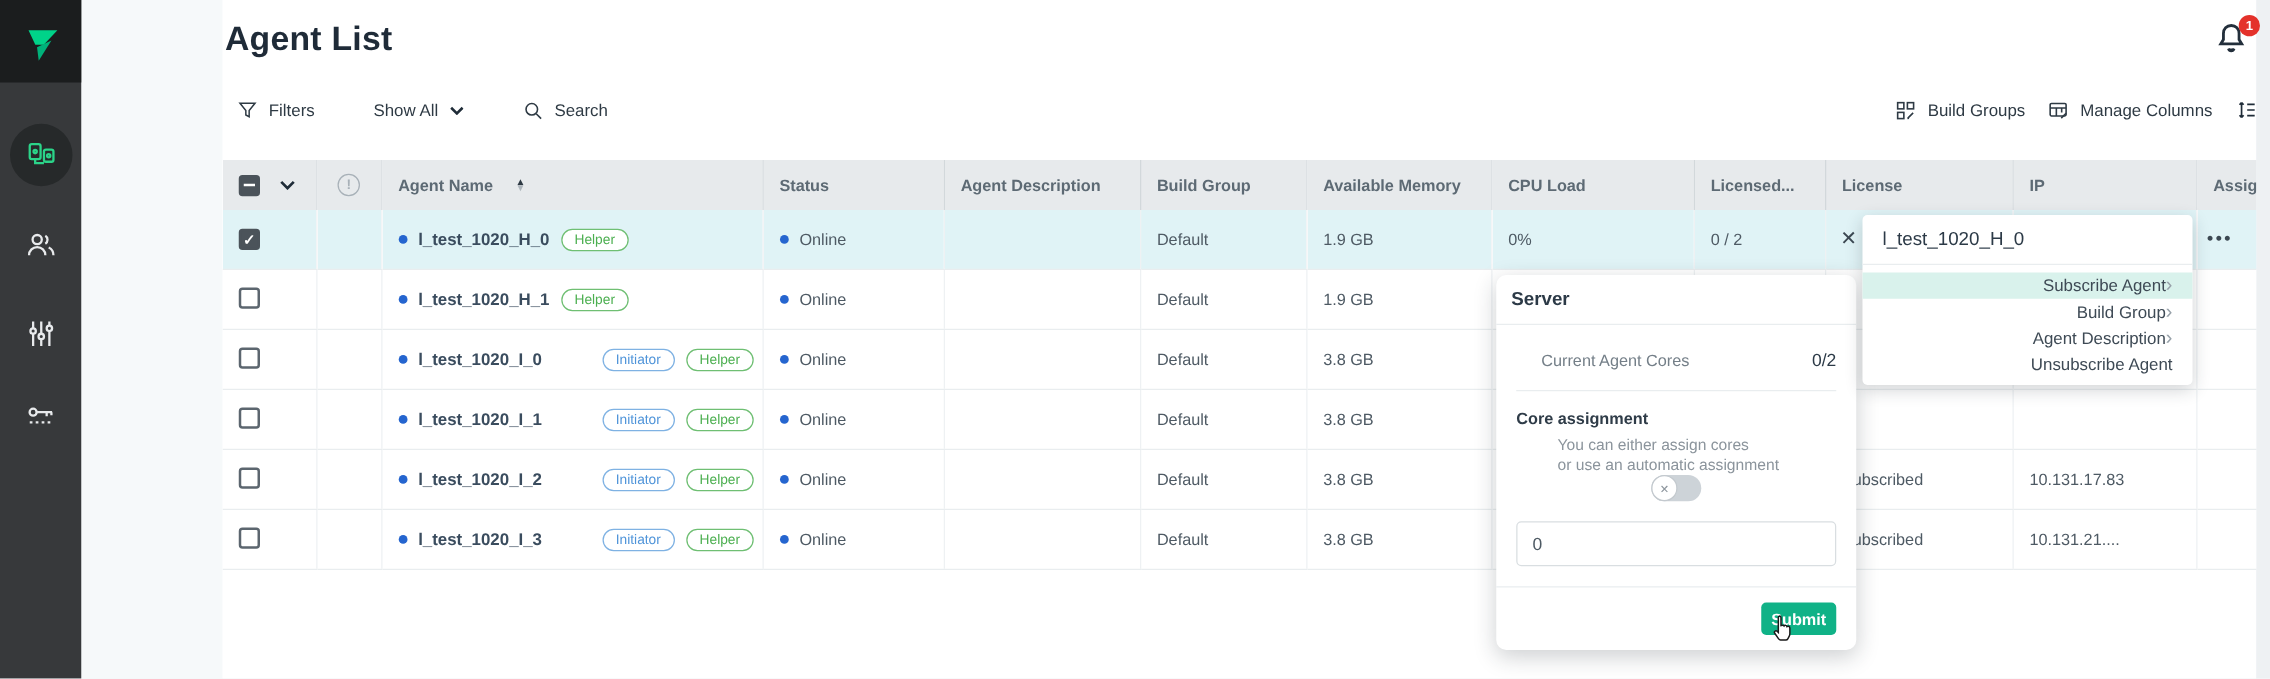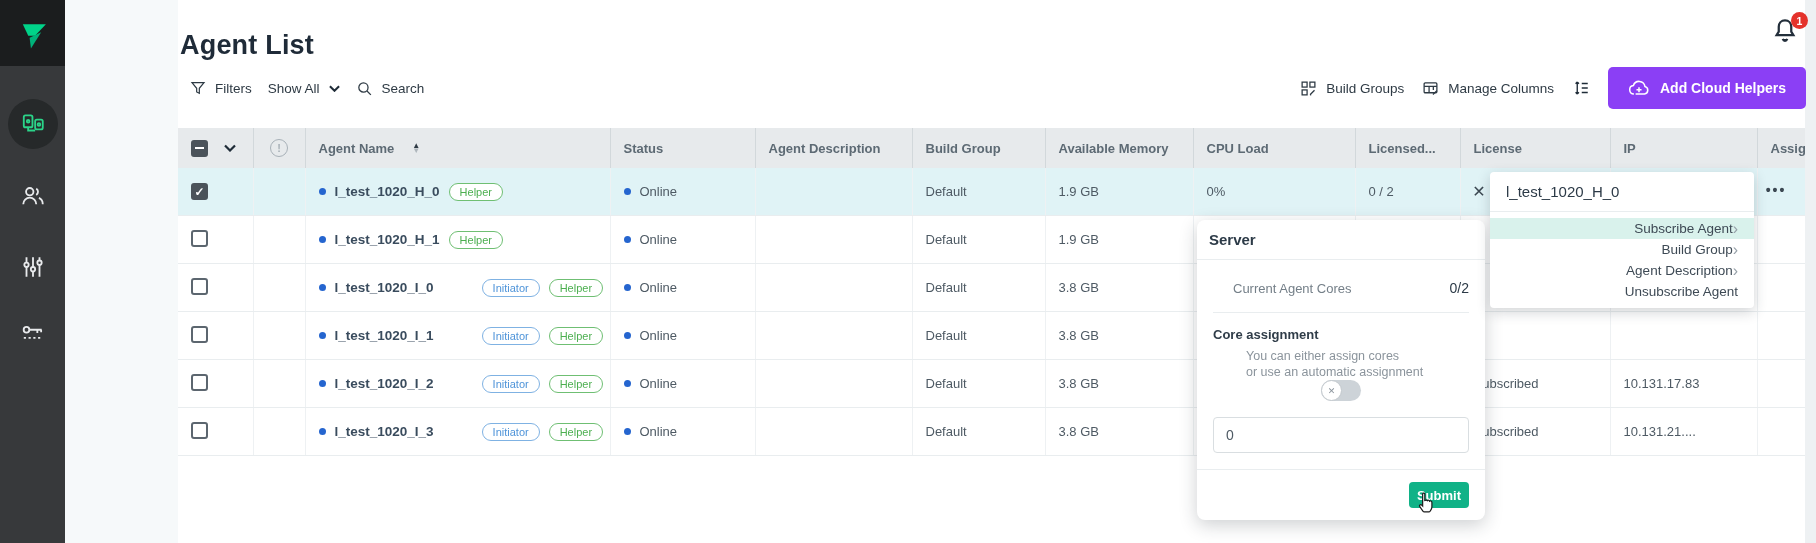--- a/index.html
+++ b/index.html
@@ -11,27 +11,27 @@
   .logo-block{position:absolute;left:0;top:0;width:65px;height:66px;background:#1b1d1e;display:flex;align-items:center;justify-content:center;}
   .side-item{position:absolute;left:0;width:65px;height:50px;display:flex;align-items:center;justify-content:center;cursor:pointer;}
   .side-item .circle{width:50px;height:50px;border-radius:50%;background:#26292a;display:flex;align-items:center;justify-content:center;}
 
   
   .gutter{position:absolute;left:65px;top:0;width:113px;height:543px;background:#f6f9fa;}
   .content{position:absolute;left:178px;top:0;width:1627px;height:543px;background:#ffffff;}
   .right-strip{position:absolute;left:1805px;top:0;width:11px;height:543px;background:#eef1f3;}
 
   
-  .page-title{position:absolute;left:180px;top:16px;font-size:27px;font-weight:700;color:#1f2b38;letter-spacing:.2px;z-index:6;margin-top:14px;}
+  .page-title{position:absolute;left:180px;top:16px;font-size:27px;font-weight:700;color:#1f2b38;letter-spacing:.2px;z-index:6;}
   .bell-wrap{position:absolute;left:1770px;top:16px;width:36px;height:36px;z-index:6;cursor:pointer;}
   .bell-badge{position:absolute;right:-2px;top:-4px;width:17px;height:17px;border-radius:50%;background:#e4322b;color:#fff;font-size:10.5px;font-weight:700;display:flex;align-items:center;justify-content:center;}
 
   
   .toolbar{position:absolute;left:190px;top:66px;width:1616px;height:44px;display:flex;align-items:center;z-index:6;}
-  .tb-left{display:flex;align-items:center;gap:16px;}
+  .tb-left{display:flex;align-items:center;gap:47px;}
   .tb-right{margin-left:auto;display:flex;align-items:center;gap:18px;}
   .tb-item{display:flex;align-items:center;gap:9px;font-size:13.5px;color:#2e3a44;cursor:pointer;white-space:nowrap;}
   .btn-purple{display:flex;align-items:center;gap:10px;background:#8b3ff5;color:#fff;font-size:14px;font-weight:700;border:none;border-radius:5px;height:42px;padding:0 20px;cursor:pointer;}
 
   
   .table-wrap{position:absolute;left:178px;top:128px;width:1627px;height:329px;overflow:hidden;z-index:1;}
   table.agents{border-collapse:collapse;table-layout:fixed;width:1674px;}
   table.agents th{background:#e7eaec;height:40px;font-size:13px;font-weight:700;color:#5d6a74;text-align:left;padding:0 0 0 13px;border-left:1px solid #d2d8db;white-space:nowrap;overflow:hidden;}
   table.agents th:first-child{border-left:none;}
   table.agents td{height:47px;font-size:13px;color:#4e5a64;padding:0 0 0 13px;border-left:1px solid #eef1f3;border-bottom:1px solid #e9edef;background:#fff;white-space:nowrap;overflow:hidden;}
@@ -183,27 +183,20 @@
           <path d="M15.5 20.5l5.5-5.5"></path>
         </svg>
         <span>Manage Columns</span>
       </div>
       <div class="tb-item">
         <svg width="18" height="18" viewBox="0 0 24 24" fill="none" stroke="#1f2c38" stroke-width="1.8">
           <path d="M7 4v16M7 4L4.8 6.4M7 4l2.2 2.4M7 20l-2.2-2.4M7 20l2.2-2.4"></path>
           <path d="M13 6h8M13 12h8M13 18h8"></path>
         </svg>
       </div>
-      <button class="btn-purple">
-        <svg width="22" height="18" viewBox="0 0 26 20" fill="none" stroke="#fff" stroke-width="1.8">
-          <path d="M7 17a5 5 0 0 1-.6-9.96A7 7 0 0 1 20 8.2 4.5 4.5 0 0 1 19.5 17H9"></path>
-          <path d="M13 9v6M10 12h6"></path>
-        </svg>
-        <span>Add Cloud Helpers</span>
-      </button>
     </div>
   </div>
 
   <div class="table-wrap">
     <table class="agents">
       <colgroup>
         <col style="width:75px">
           <col style="width:52px">
           <col style="width:305px">
           <col style="width:145px">

